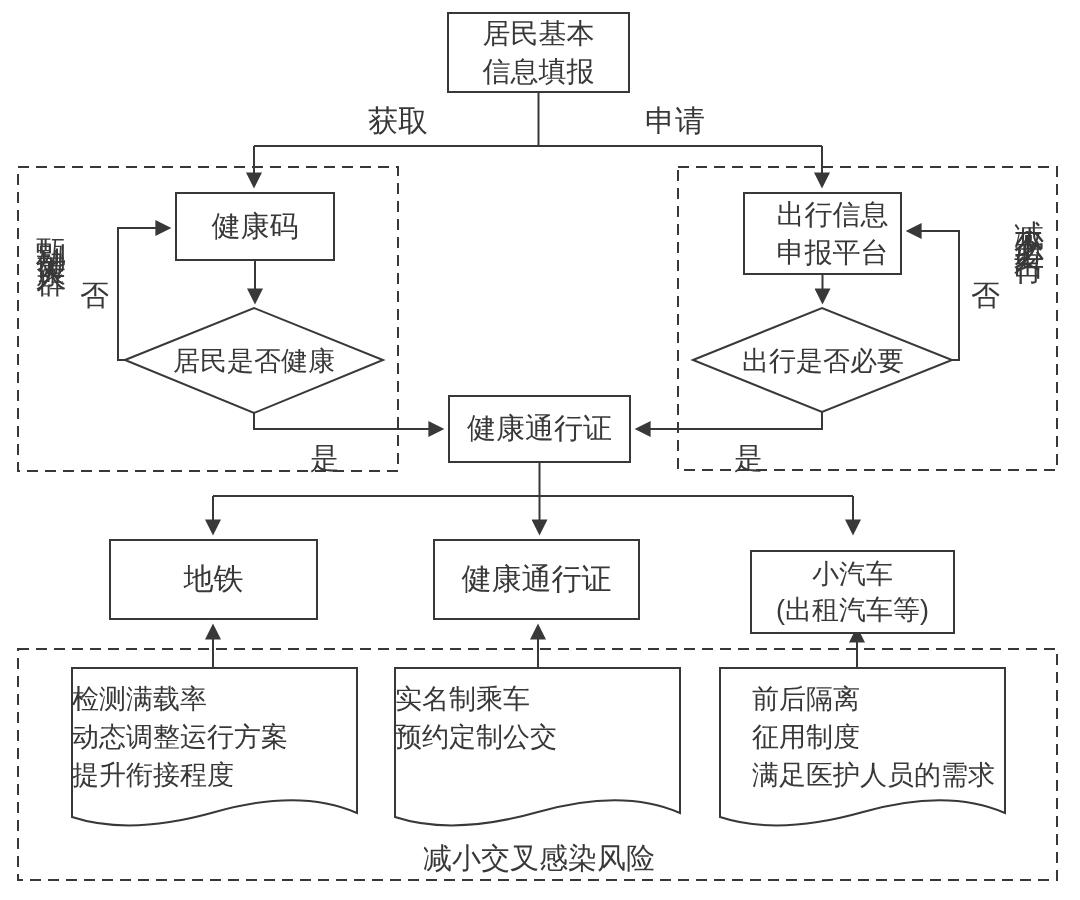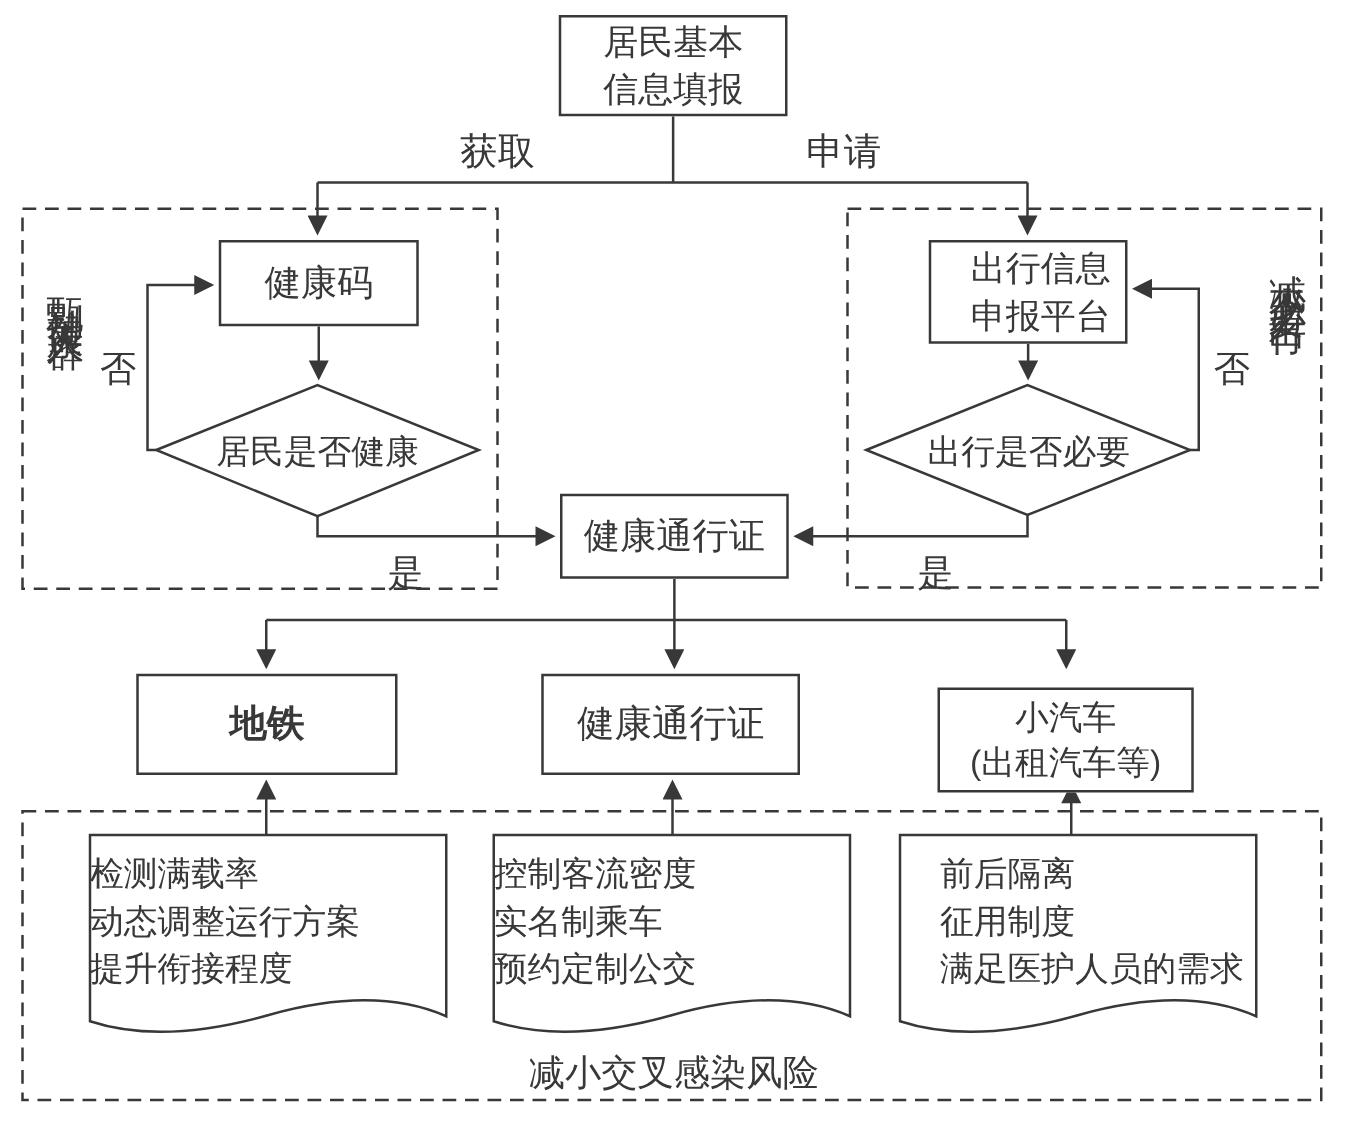--- a/index.html
+++ b/index.html
@@ -104,21 +104,21 @@
 
   <div class="box" style="left:743px; top:192px; width:159px; height:83px; font-size:28px; line-height:38px;padding-left:20px;">
     <span class="bline">出行信息</span>
     <span class="bline">申报平台</span>
   </div>
 
   <div class="box" style="left:448px; top:395px; width:183px; height:68px; font-size:29px;">
     <span class="bline">健康通行证</span>
   </div>
 
-  <div class="box" style="left:109px; top:539px; width:209px; height:81px; font-size:30px;font-weight:bold;">
+  <div class="box" style="left:109px; top:539px; width:209px; height:81px; font-size:30px;">
     <span class="bline">地铁</span>
   </div>
 
   <div class="box" style="left:433px; top:539px; width:207px; height:81px; font-size:30px;">
     <span class="bline">健康通行证</span>
   </div>
 
   <div class="box" style="left:750px; top:550px; width:205px; height:84px; font-size:27px; line-height:36px;">
     <span class="bline">小汽车</span>
     <span class="bline">(出租汽车等)</span>
@@ -138,21 +138,20 @@
   <div class="vlabel" style="left:1008px; top:196px;">减少不必要出行</div>
   <div class="txt" style="left:423px; top:839px; font-size:29px;">减小交叉感染风险</div>
 
   <div class="doc-text" style="left:72px; top:680px; width:285px;">
     <div>检测满载率</div>
     <div>动态调整运行方案</div>
     <div>提升衔接程度</div>
   </div>
 
   <div class="doc-text" style="left:395px; top:680px; width:285px;">
-    <div>控制客流密度</div>
     <div>实名制乘车</div>
     <div>预约定制公交</div>
   </div>
 
   <div class="doc-text" style="left:720px; top:680px; width:285px;padding-left:32px;">
     <div>前后隔离</div>
     <div>征用制度</div>
     <div>满足医护人员的需求</div>
   </div>
 

